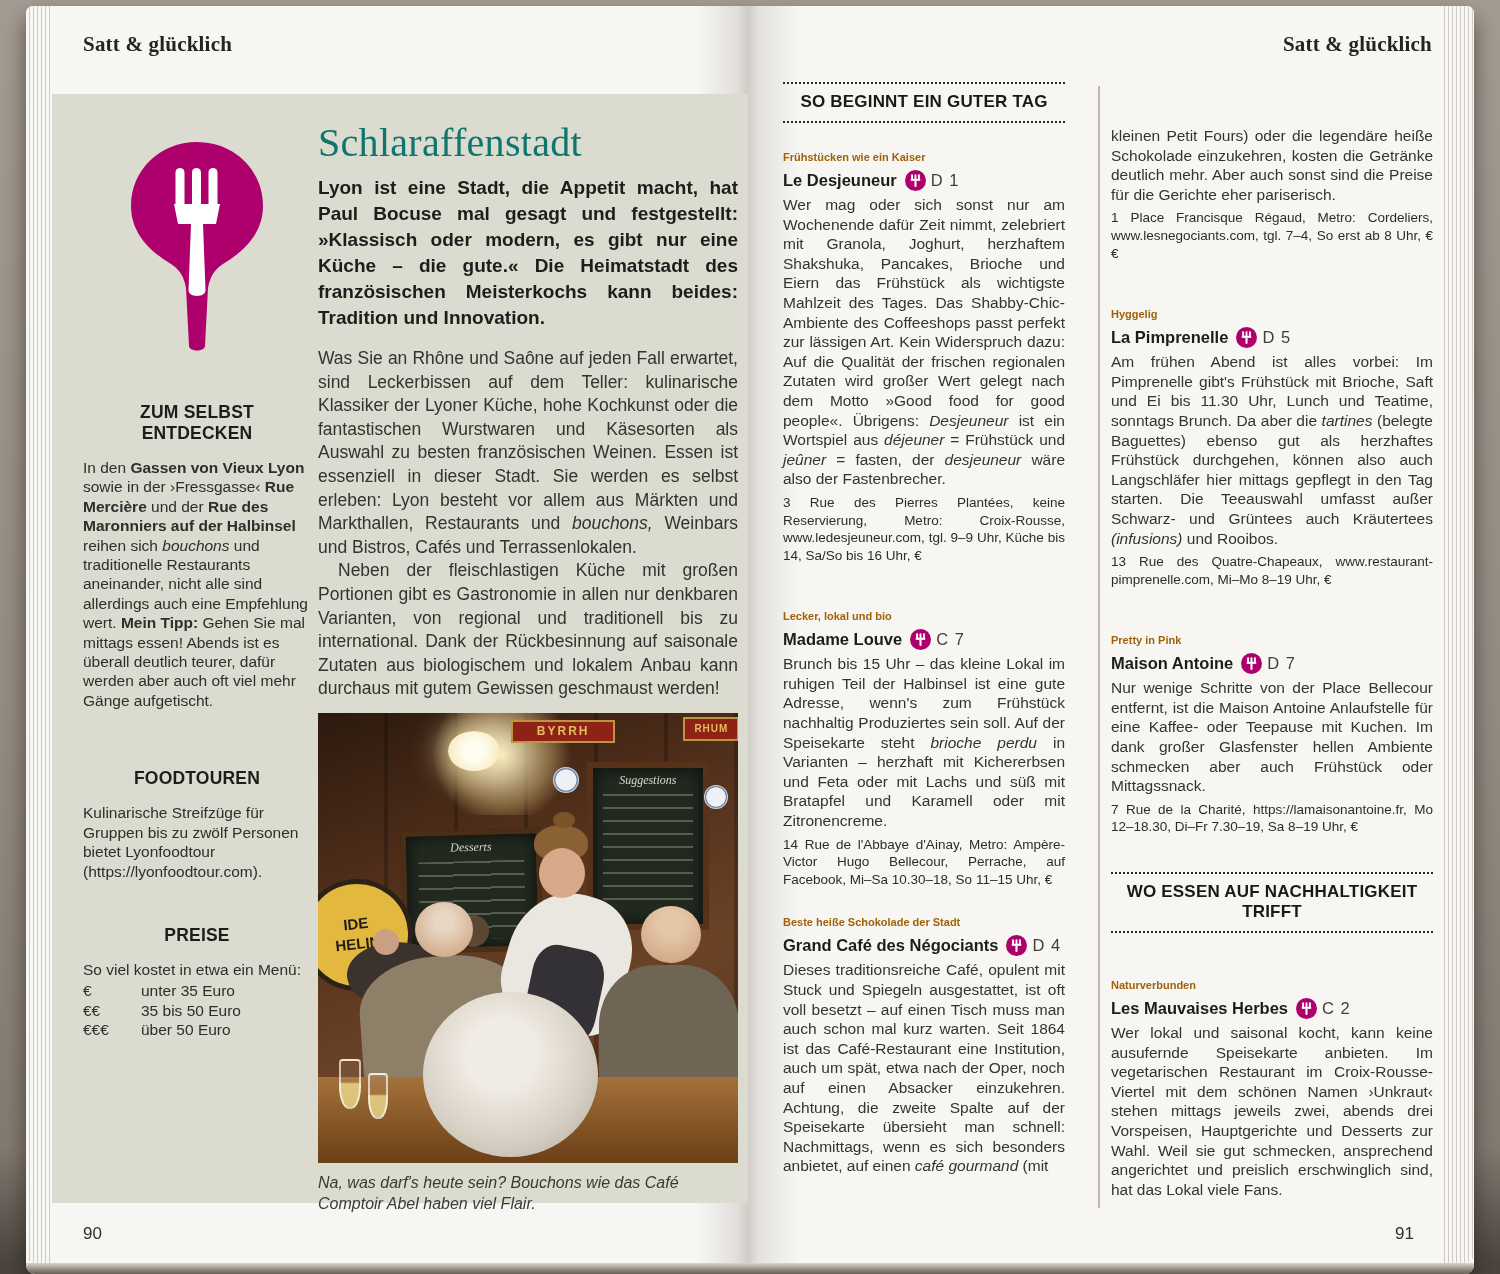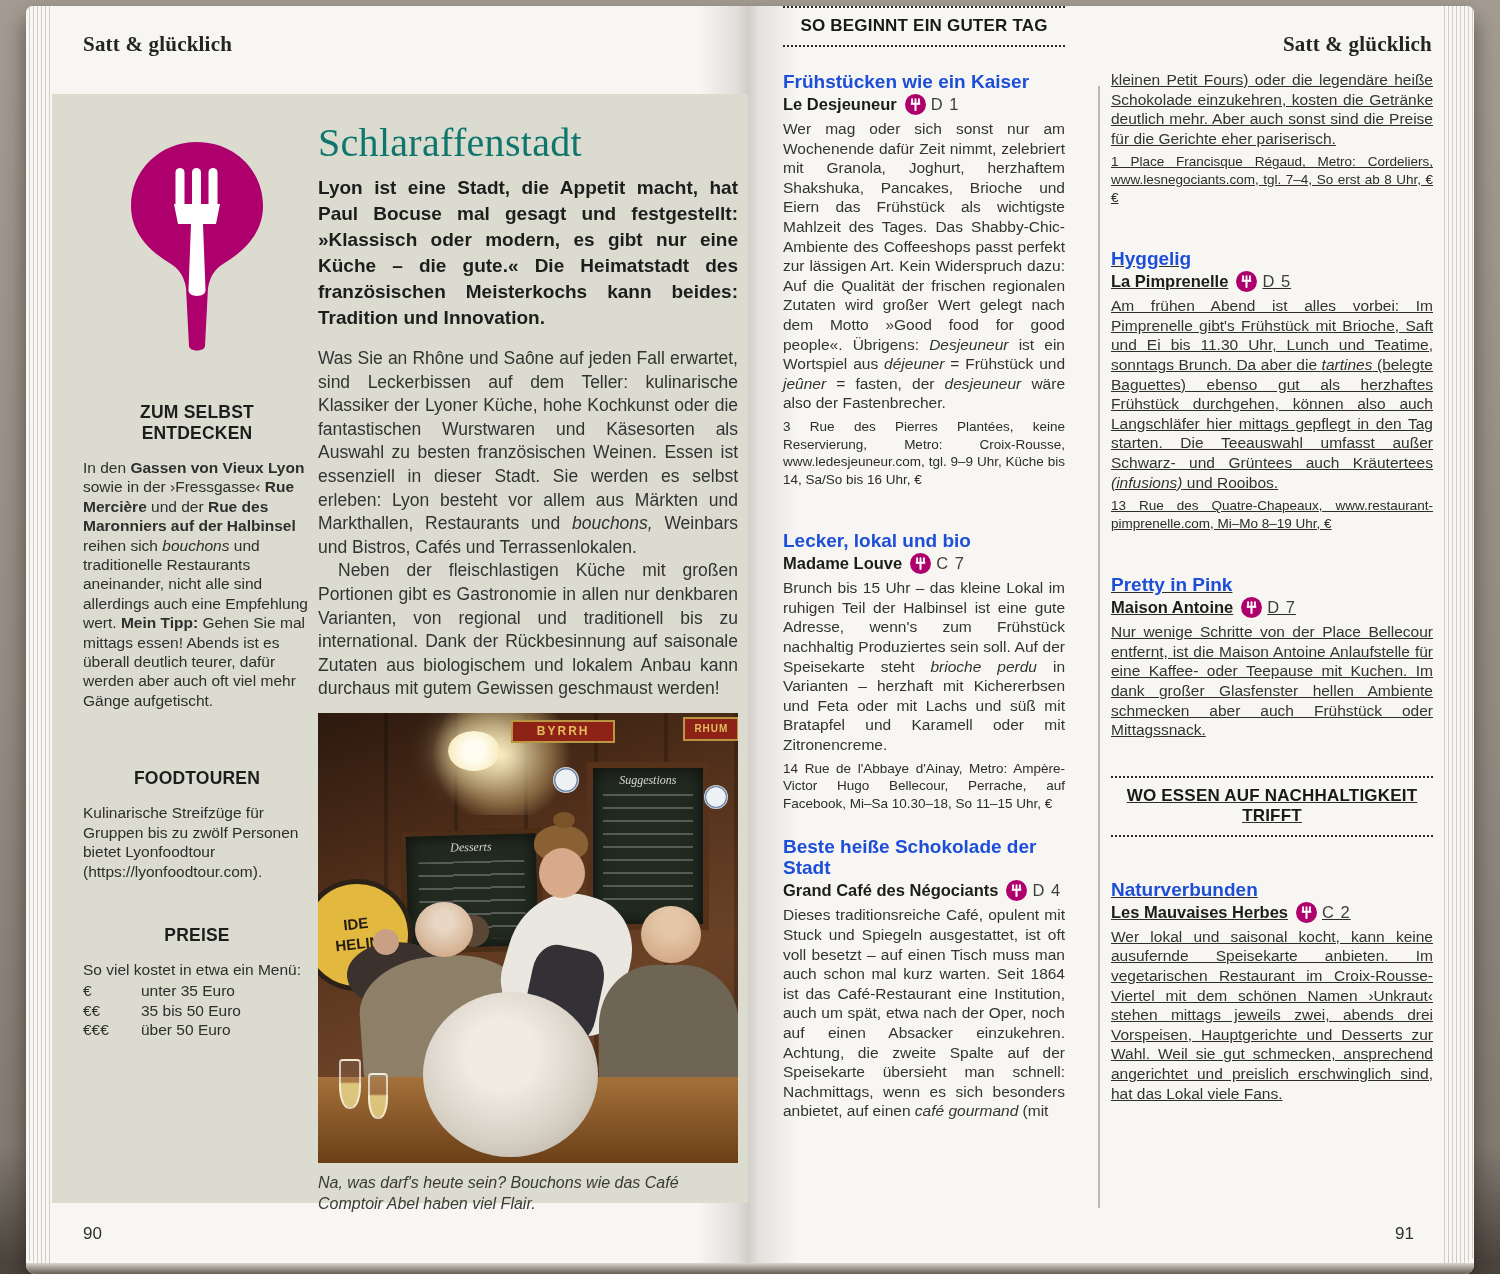--- a/index.html
+++ b/index.html
@@ -108,30 +108,30 @@
   .glass2 { left:12%; top:80%; width:20px; height:46px; }
   .glass3 { left:47%; top:74%; width:20px; height:44px;
     background:linear-gradient(180deg,rgba(255,255,255,.06) 40%,rgba(120,20,30,.85) 46%); }
 
   .pagenum { position:absolute; bottom:30px; font-size:17px; color:#2f2f2d; }
   .pn-left { left:57px; }
   .pn-right { right:60px; }
 
   
   .col { position:absolute; top:0; }
-  .col1 { left:35px;  width:282px; }
-  .col2 { left:363px; width:322px; padding-top:64px;text-decoration:underline; }
+  .col1 { left:35px;  width:282px; padding-top:76px; }
+  .col2 { left:363px; width:322px; padding-top:120px; }
   .vrule { position:absolute; left:350px; top:80px; height:1122px; width:2px; background:#bbb8b1; }
   .boxhead { border-top:2.5px dotted #2a2a27; border-bottom:2.5px dotted #2a2a27;
     padding:8px 0 9px; text-align:center; font-weight:700; font-size:17px; color:#191917; letter-spacing:.2px; }
   .boxhead.bh2 { margin-top:36px; }
   .entry { margin-top:24px; }
   .entry.gap-lg { margin-top:42px; }
   .entry.gap-md { }
-  .tagline { font-size:19px; line-height:21px; font-weight:700; color:#1d4ed8; }
+  .tagline { font-size:11px; line-height:21px; font-weight:700; color:#a16207; }
   .nameline { margin-top:1px; font-size:16.5px; line-height:23px; font-weight:700; color:#1c1c1a;
     display:flex; align-items:center; }
   .badge { display:inline-flex; width:21px; height:21px; margin:0 5px 0 8px; flex:0 0 auto; }
   .gridref { font-weight:400; color:#3e3e3a; letter-spacing:1px; }
   .ebody { margin-top:3px; font-size:15.5px; line-height:19.6px; color:#333331; text-align:justify; hyphens:auto; }
   .eaddr { margin-top:5px; font-size:13.5px; line-height:17.6px; color:#2c2c2a; text-align:justify; }
   .cont { margin-top:0; }
 </style>
 </head>
 <body>
@@ -346,20 +346,21 @@
                   <rect x="10.9" y="4.8" width="2.2" height="5.8" rx="1"></rect>
                   <rect x="14.8" y="4.8" width="2.2" height="5.8" rx="1"></rect>
                   <rect x="6.6" y="10" width="10.8" height="2.4"></rect>
                   <rect x="10.8" y="12" width="2.4" height="7.4" rx="1.2"></rect>
                 </g>
               </svg>
           </span>
           <span class="gridref">D 7</span>
         </div>
         <div class="ebody">Nur wenige Schritte von der Place Bellecour entfernt, ist die Maison Antoine Anlaufstelle für eine Kaffee- oder Teepause mit Kuchen. Im dank großer Glasfenster hellen Ambiente schmecken aber auch Frühstück oder Mittagssnack.</div>
+        <div class="eaddr">7 Rue de la Charité, https://lamaisonantoine.fr, Mo 12–18.30, Di–Fr 7.30–19, Sa 8–19 Uhr, €</div>
       </div>
 
       <div class="boxhead bh2">WO ESSEN AUF NACHHALTIGKEIT TRIFFT</div>
 
       <div class="entry gap-lg">
         <div class="tagline">Naturverbunden</div>
         <div class="nameline">
           <span>Les Mauvaises Herbes</span>
           <span class="badge">
             <svg width="21" height="21" viewBox="0 0 24 24">

